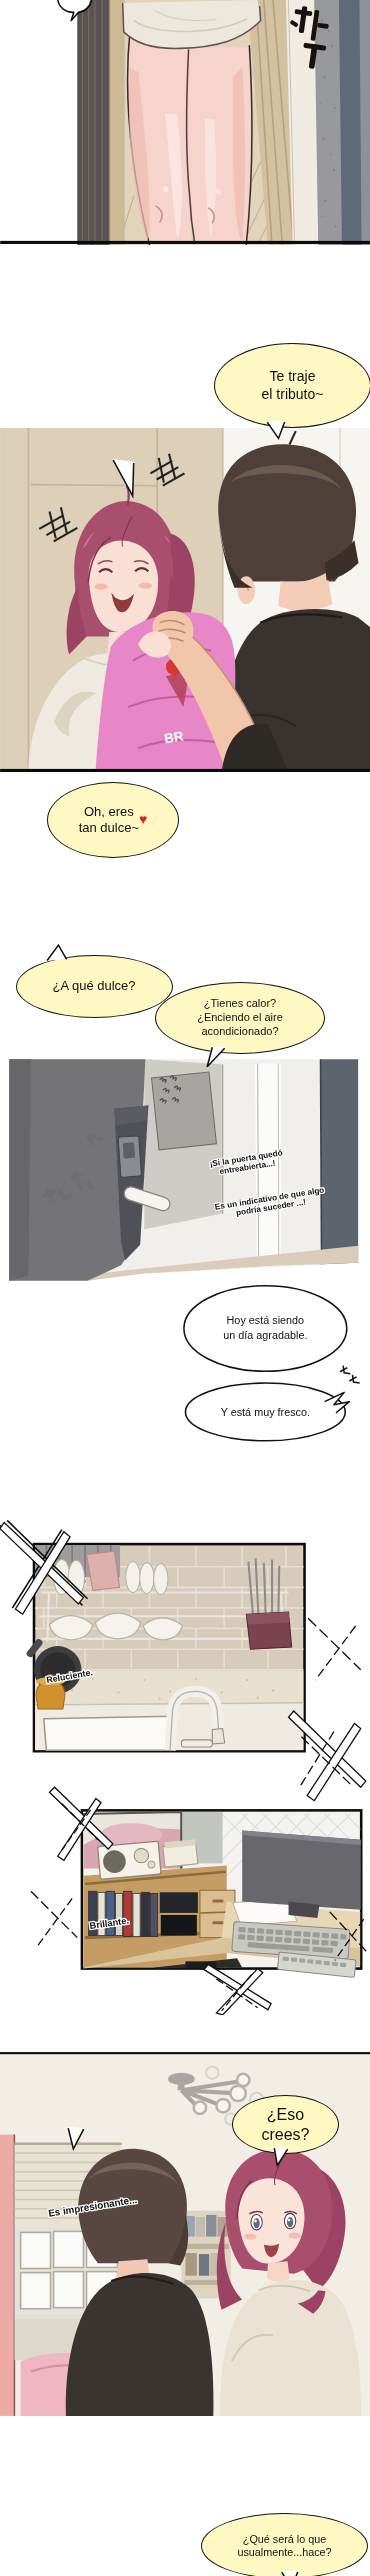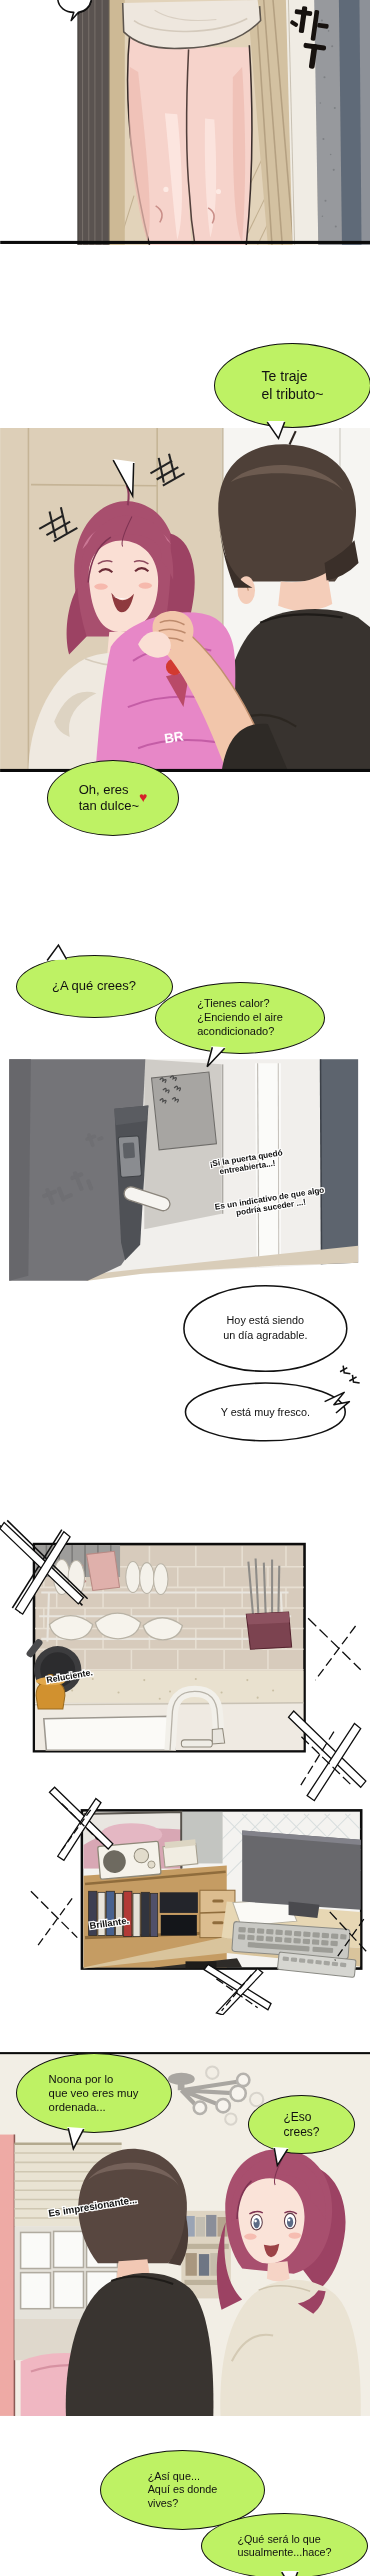--- a/index.html
+++ b/index.html
@@ -1,19 +1,19 @@
 <!DOCTYPE html>
 <html style="font-size:8.2px"><head>
 <meta charset="utf-8">
 <style>
 html,body{margin:0;padding:0;background:#fff}
 body{width:371px;font-family:"Liberation Sans",sans-serif}
 #c{position:relative;width:371px;height:3809px;overflow:hidden;background:#ffffff}
 .abs{position:absolute}
-.bub{position:absolute;z-index:6;background:#bef264;border:1.5px solid #111;border-radius:50%;display:flex;align-items:center;justify-content:center;color:#111;line-height:1.25;letter-spacing:0px}
+.bub{position:absolute;z-index:6;background:#fef9c3;border:1.5px solid #111;border-radius:50%;display:flex;align-items:center;justify-content:center;text-align:center;color:#111;line-height:1.25;letter-spacing:0px}
 .cap{position:absolute;z-index:7;color:#111;font-weight:bold;white-space:nowrap;text-shadow:-1px -1px 0 #fff,1px -1px 0 #fff,-1px 1px 0 #fff,1px 1px 0 #fff,0 1px 0 #fff,0 -1px 0 #fff,1px 0 0 #fff,-1px 0 0 #fff}
 </style>
 </head>
 <body>
 <div id="c">
 
 <svg class="abs" style="left:0;top:0" width="371" height="245" viewBox="0 0 720 476">
 
   <rect x="150" y="0" width="570" height="476" fill="#d9c8ae"></rect>
 
@@ -220,23 +220,23 @@
     <path d="M310,378 q22,-10 48,4"></path>
         <path d="M308,394 q24,-8 52,4"></path>
         <path d="M312,410 q22,-6 44,4"></path>
   </g>
 
   <path d="M268,420 C278,398 298,390 316,398 C332,406 336,424 326,440 C310,452 280,446 268,420 Z" fill="#fadfd4"></path>
 
   <rect x="0" y="662" width="720" height="6" fill="#0b0b0b"></rect>
 </svg>
 
-<div class="bub" style="left:47px;top:760px;width:130px;height:74px;font-size:13px">Oh, eres<br>tan dulce~<span style="color:#d6232a;font-size:14px">♥</span></div>
-
-<div class="bub" style="left:15.5px;top:955px;width:155px;height:61px;font-size:13px">¿A qué crees?</div>
+<div class="bub" style="left:47px;top:782px;width:130px;height:74px;font-size:13px">Oh, eres<br>tan dulce~<span style="color:#d6232a;font-size:14px">♥</span></div>
+
+<div class="bub" style="left:15.5px;top:955px;width:155px;height:61px;font-size:13px">¿A qué dulce?</div>
 <svg class="abs" style="z-index:6;left:41px;top:943px" width="41" height="20.6" viewBox="0 0 80 40">
   <path d="M10,34 L34,4 L52,32 Z" fill="#fff"></path>
   <path d="M12,34 L34,4 L50,32" fill="none" stroke="#111" stroke-width="3"></path>
 </svg>
 
 <div class="bub" style="left:155px;top:982px;width:168px;height:70px;font-size:11px">¿Tienes calor?<br>¿Enciendo el aire<br>acondicionado?</div>
 <svg class="abs" style="z-index:6;left:201px;top:1046px" width="36" height="24" viewBox="0 0 70 46">
   <path d="M20,0 L12,40 L48,2 Z" fill="#fff"></path>
   <path d="M22,2 L12,40 L46,4" fill="none" stroke="#111" stroke-width="3"></path>
 </svg>
@@ -738,33 +738,31 @@
   <path d="M450,600 q30,-60 80,-50" stroke="#d4cab4" stroke-width="4" fill="none"></path>
 
   <path d="M438,330 C430,400 440,450 470,480 L430,500 C414,440 420,370 438,330 Z" fill="#9c4263"></path>
   <path d="M618,462 q-14,20 -40,26 l30,20 q20,-18 24,-44 Z" fill="#9c4263"></path>
 
   <g transform="rotate(-9 180 300)" font-family="Liberation Sans, sans-serif">
     <text x="180" y="306" text-anchor="middle" font-size="19" font-weight="bold" fill="#111" stroke="#fff" stroke-width="5" paint-order="stroke">Es impresionante...</text>
   </g>
 </svg>
 
-<div class="bub" style="left:15.5px;top:2053px;width:154px;height:78px;font-size:11.3px">Noona por lo<br>que veo eres muy<br>ordenada...</div>
 <svg class="abs" style="z-index:6;left:62px;top:2127px" width="31" height="25" viewBox="0 0 60 48">
   <path d="M10,0 L22,42 L44,2 Z" fill="#fff"></path>
   <path d="M12,2 L22,42 L42,4" fill="none" stroke="#111" stroke-width="3"></path>
 </svg>
 
-<div class="bub" style="left:248px;top:2095px;width:105px;height:57px;font-size:12px">¿Eso<br>crees?</div>
+<div class="bub" style="left:232px;top:2095px;width:105px;height:57px;font-size:16px">¿Eso<br>crees?</div>
 <svg class="abs" style="z-index:6;left:268px;top:2147px" width="29" height="21.6" viewBox="0 0 56 42">
   <path d="M10,0 L18,36 L40,2 Z" fill="#fff"></path>
   <path d="M12,2 L18,36 L38,4" fill="none" stroke="#111" stroke-width="3"></path>
 </svg>
 
-<div class="bub" style="left:100px;top:2450px;width:163px;height:78px;font-size:10.8px">¿Así que...<br>Aquí es donde<br>vives?</div>
 
 <div class="bub" style="left:201px;top:2513px;width:165px;height:64px;font-size:10.8px">¿Qué será lo que<br>usualmente...hace?</div>
 <svg class="abs" style="z-index:6;left:273px;top:2571px" width="36" height="20.6" viewBox="0 0 70 40">
   <path d="M16,0 L36,34 L50,0 Z" fill="#fff"></path>
   <path d="M17,2 L36,34 L48,2" fill="none" stroke="#111" stroke-width="3"></path>
 </svg>
 
 </div>
 
 

